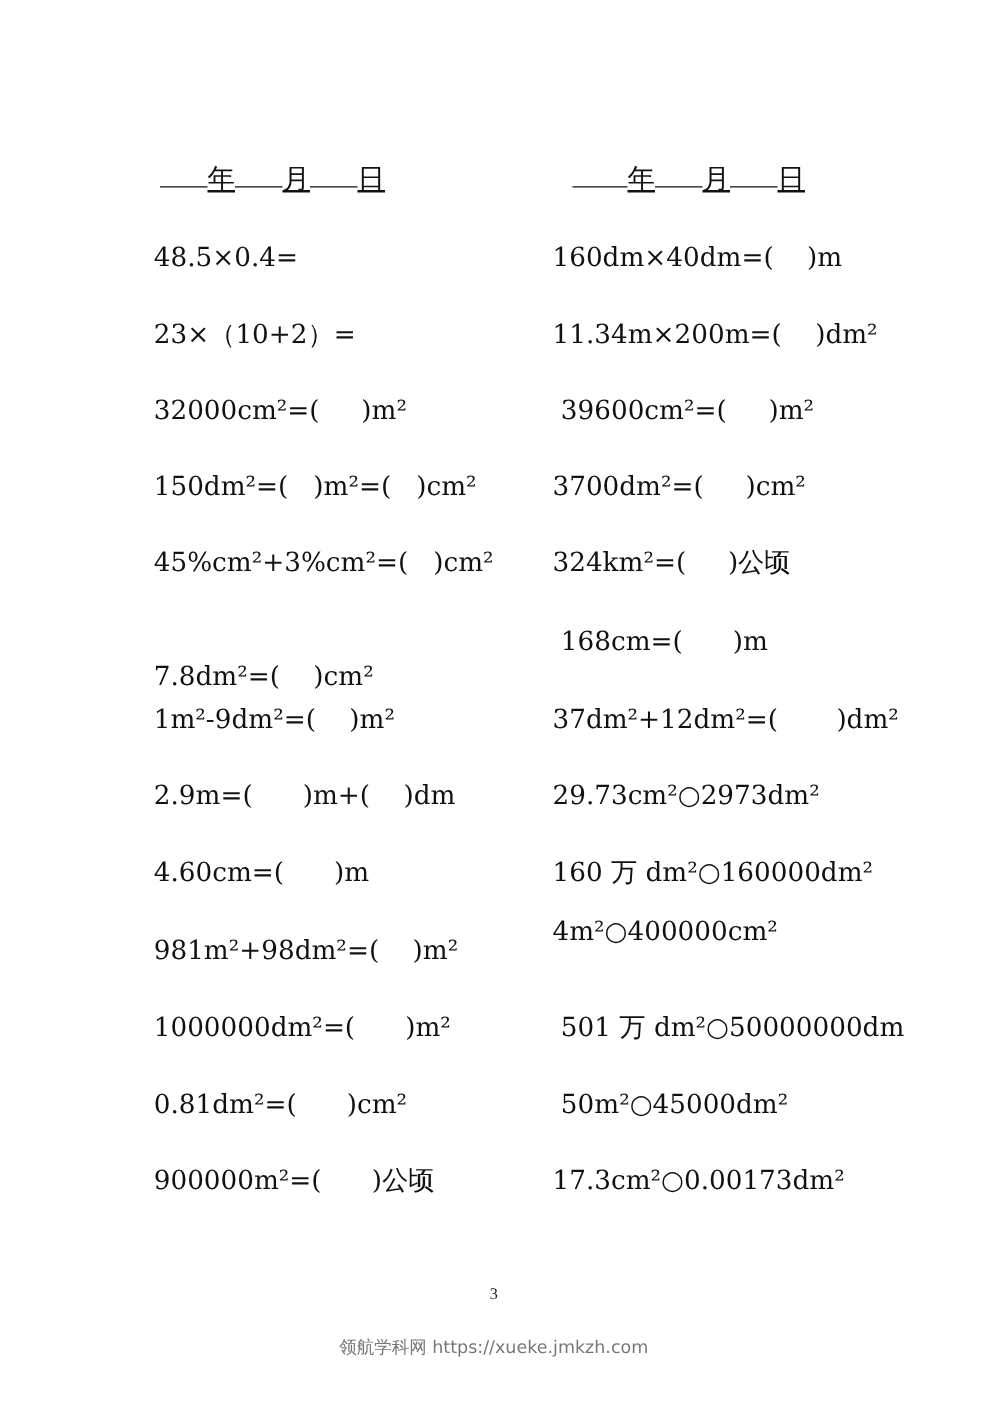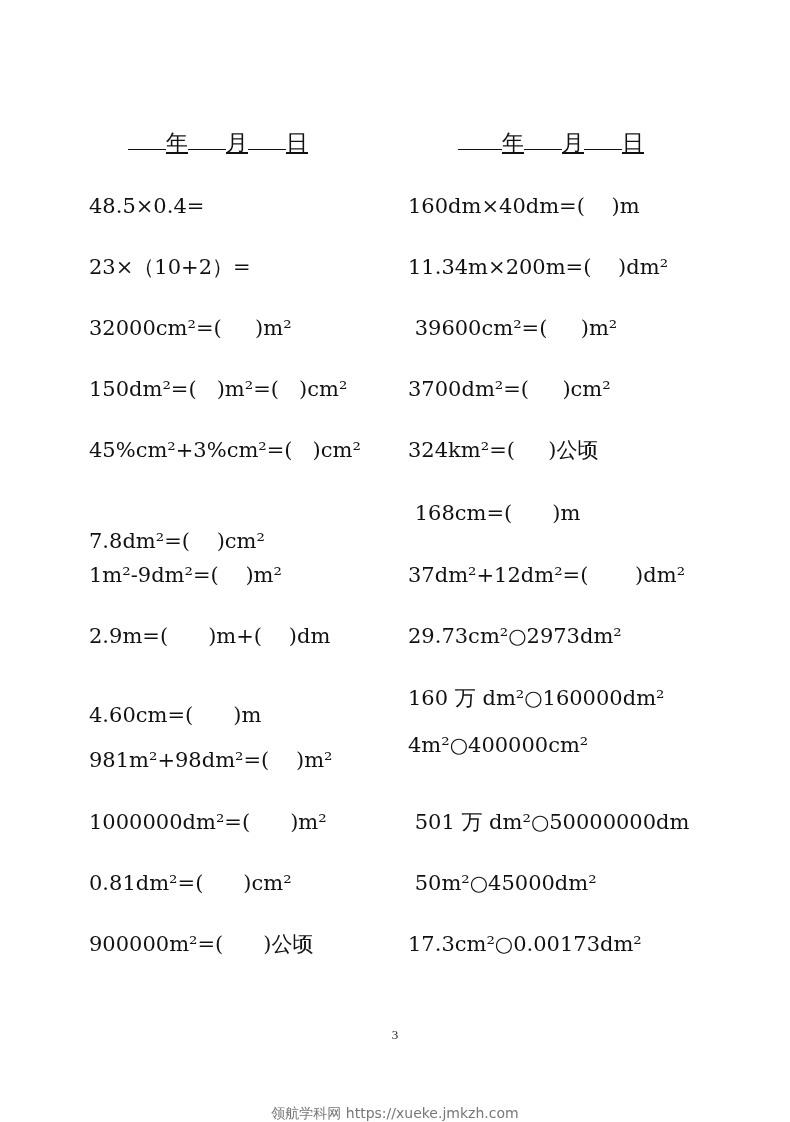--- a/index.html
+++ b/index.html
@@ -5,46 +5,46 @@
   html, body { margin: 0; padding: 0; background: #ffffff; }
   body { width: 790px; height: 1122px; position: relative; overflow: hidden;
          font-family: "DejaVu Serif", "Liberation Serif", serif; color: #111; }
   .date-row { position: absolute; top: 127px; font-size: 22px; line-height: 30px; text-decoration: underline; }
   .date-row .blank { display: inline-block; border-bottom: 1.5px solid #111; height: 22px; vertical-align: baseline; }
   .date-left { left: 128px; }
   .date-right { left: 458px; }
   .col { position: absolute; top: 0; }
   .col-left { left: 89px; }
   .col-right { left: 408px; }
-  .line { position: absolute; white-space: pre; font-size: 21px; line-height: 30px; letter-spacing: 0px; }
+  .line { position: absolute; white-space: pre; font-size: 21px; line-height: 30px; letter-spacing: 0px; margin-left: 34px; }
   .page-num { position: absolute; top: 1027px; left: 0; width: 790px; text-align: center;
               font-family: "Liberation Serif", serif; font-size: 13px; color: #222; }
   .footer { position: absolute; top: 1069px; left: 0; width: 790px; text-align: center;
-            font-family: "DejaVu Sans", sans-serif; font-size: 14px; color: #777; margin-top: 36px; }
+            font-family: "DejaVu Sans", sans-serif; font-size: 14px; color: #777; }
 </style>
 </head>
 <body>
 
 <div class="date-row date-left">
   <span class="blank" style="width:38px"></span><span>年</span><span class="blank" style="width:38px"></span><span>月</span><span class="blank" style="width:38px"></span><span>日</span>
 </div>
 <div class="date-row date-right">
   <span class="blank" style="width:44px"></span><span>年</span><span class="blank" style="width:38px"></span><span>月</span><span class="blank" style="width:38px"></span><span>日</span>
 </div>
 
 <div class="col col-left">
   <div class="line" style="top:191px">48.5×0.4=</div>
   <div class="line" style="top:252px">23×（10+2）=</div>
   <div class="line" style="top:313px">32000cm²=(     )m²</div>
   <div class="line" style="top:374px">150dm²=(   )m²=(   )cm²</div>
   <div class="line" style="top:435px">45%cm²+3%cm²=(   )cm²</div>
   <div class="line" style="top:526px">7.8dm²=(    )cm²</div>
   <div class="line" style="top:560px">1m²-9dm²=(    )m²</div>
   <div class="line" style="top:621px">2.9m=(      )m+(    )dm</div>
-  <div class="line" style="top:700px">4.60cm=(      )m</div>
+  <div class="line" style="top:683px">4.60cm=(      )m</div>
   <div class="line" style="top:745px">981m²+98dm²=(    )m²</div>
   <div class="line" style="top:807px">1000000dm²=(      )m²</div>
   <div class="line" style="top:868px">0.81dm²=(      )cm²</div>
   <div class="line" style="top:929px">900000m²=(      )公顷</div>
 </div>
 
 <div class="col col-right">
   <div class="line" style="top:191px">160dm×40dm=(    )m</div>
   <div class="line" style="top:252px">11.34m×200m=(    )dm²</div>
   <div class="line" style="top:313px"> 39600cm²=(     )m²</div>

